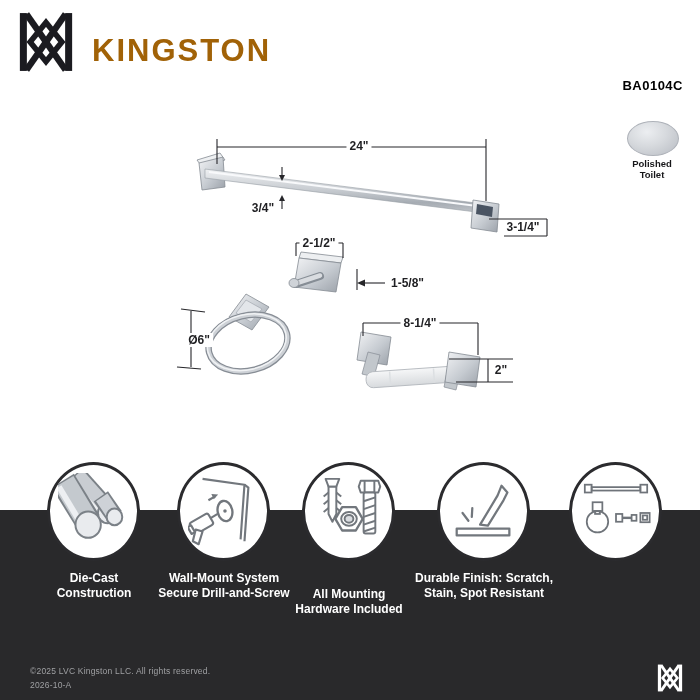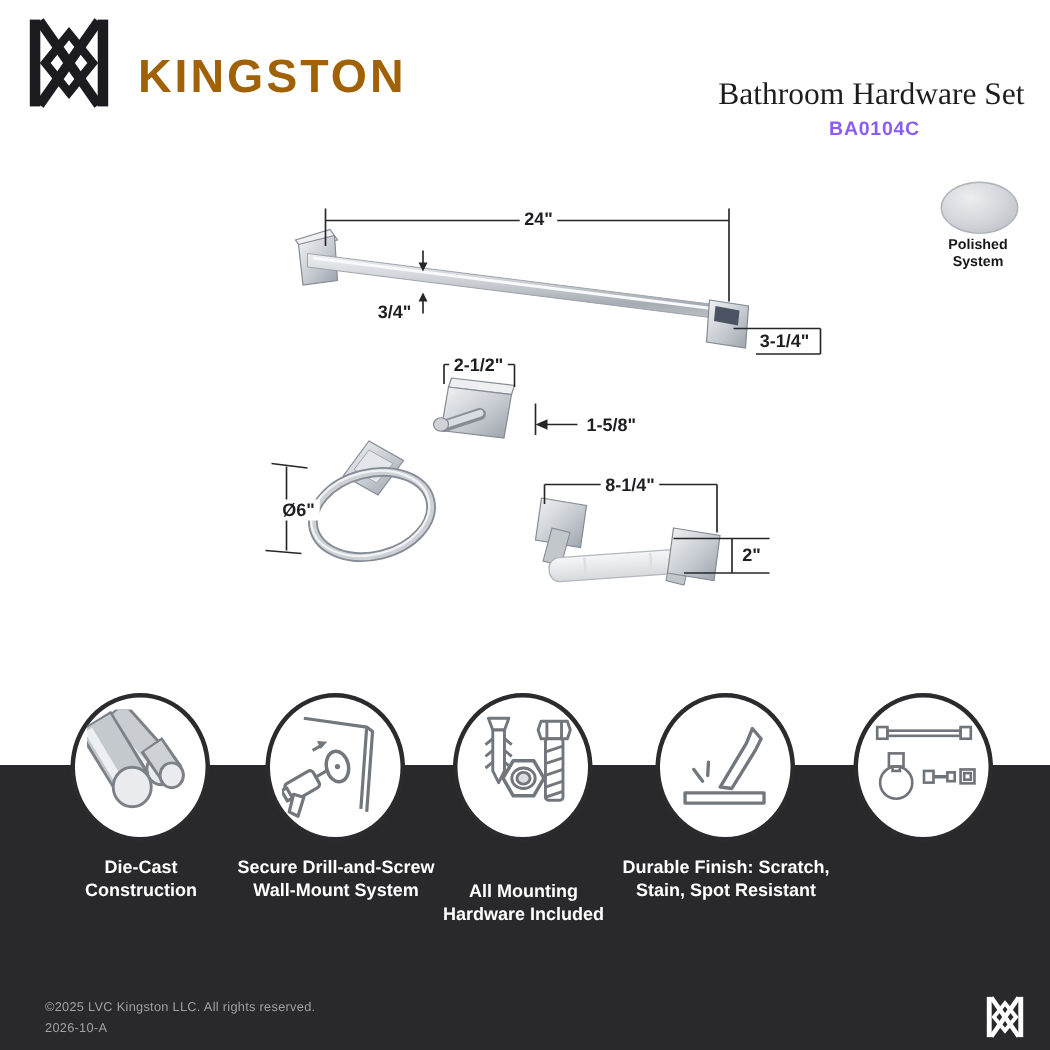--- a/index.html
+++ b/index.html
@@ -3,21 +3,21 @@
 <meta charset="utf-8">
 <style>
   html,body{margin:0;padding:0;}
   body{font-family:"Liberation Sans",sans-serif;background:#fff;}
   #page{position:relative;width:700px;height:700px;background:#ffffff;overflow:hidden;}
   .abs{position:absolute;}
 
   
   .brand{font-weight:800;font-size:31px;letter-spacing:2px;color:#a16207;}
   .title{font-family:"Liberation Serif",serif;font-size:21px;color:#1d1d1f;text-align:right;}
-  .code{font-weight:700;font-size:13px;color:#8b5cf6;text-align:center;letter-spacing:.5px;}
+  .code{font-weight:700;font-size:13px;color:#000000;text-align:right;letter-spacing:.5px;}
 
   
   .swatch{width:50px;height:33px;border-radius:50%;
     background:radial-gradient(ellipse at 38% 30%, #eceef1 0%, #d6d9dd 45%, #b7bbc2 100%);
     border:1px solid #aeb2b9;}
   .finish-label{font-size:9.5px;font-weight:700;color:#17171a;text-align:center;line-height:11px;}
 
   
   .dim-label{font-size:12px;font-weight:700;color:#1f1f22;background:#fff;padding:0 3px;
     transform:translate(-50%,-50%);white-space:nowrap;}
@@ -39,27 +39,26 @@
     <g fill="#1b1b20" stroke="#1b1b20">
       <rect x="2" y="2" width="7.5" height="62" stroke="none"></rect>
       <rect x="50.5" y="2" width="7.5" height="62" stroke="none"></rect>
       <line x1="9" y1="3" x2="51" y2="63" stroke-width="7"></line>
       <line x1="51" y1="3" x2="9" y2="63" stroke-width="7"></line>
       <path d="M30,12 L47,33 L30,54 L13,33 Z" fill="none" stroke-width="6"></path>
     </g>
   </svg>
   <div class="abs brand" style="left:92px;top:33px;">KINGSTON</div>
 
-  <div class="abs title" style="right:17px;top:50px;width:300px;">Bathroom Hardware Set</div>
   <div class="abs code" style="right:17px;top:78px;width:200px;">BA0104C</div>
 
   <div class="abs swatch" style="left:627px;top:121px;"></div>
   <div class="abs finish-label" style="left:612px;top:158px;width:80px;">
     <div>Polished</div>
-    <div>System</div>
+    <div>Toilet</div>
   </div>
 
   <svg class="abs" style="left:0;top:0;" width="700" height="460" viewBox="0 0 700 460">
     <defs>
       <linearGradient id="gPlate" x1="0" y1="0" x2="1" y2="1">
         <stop offset="0" stop-color="#f2f3f5"></stop>
           <stop offset="0.55" stop-color="#c6cbd1"></stop>
           <stop offset="1" stop-color="#9ba1a9"></stop>
       </linearGradient>
       <linearGradient id="gBar" x1="0" y1="0" x2="0" y2="1">
@@ -251,22 +250,22 @@
         <rect x="63.5" y="43.5" width="4.5" height="4.5"></rect>
       </g>
     </svg>
   </div>
 
   <div class="abs feature-label" style="left:9px;top:571px;width:170px;">
     <div>Die-Cast</div>
     <div>Construction</div>
   </div>
   <div class="abs feature-label" style="left:139px;top:571px;width:170px;">
+    <div>Wall-Mount System</div>
     <div>Secure Drill-and-Screw</div>
-    <div>Wall-Mount System</div>
   </div>
   <div class="abs feature-label" style="left:264px;top:587px;width:170px;">
     <div>All Mounting</div>
     <div>Hardware Included</div>
   </div>
   <div class="abs feature-label" style="left:399px;top:571px;width:170px;">
     <div>Durable Finish: Scratch,</div>
     <div>Stain, Spot Resistant</div>
   </div>
 

